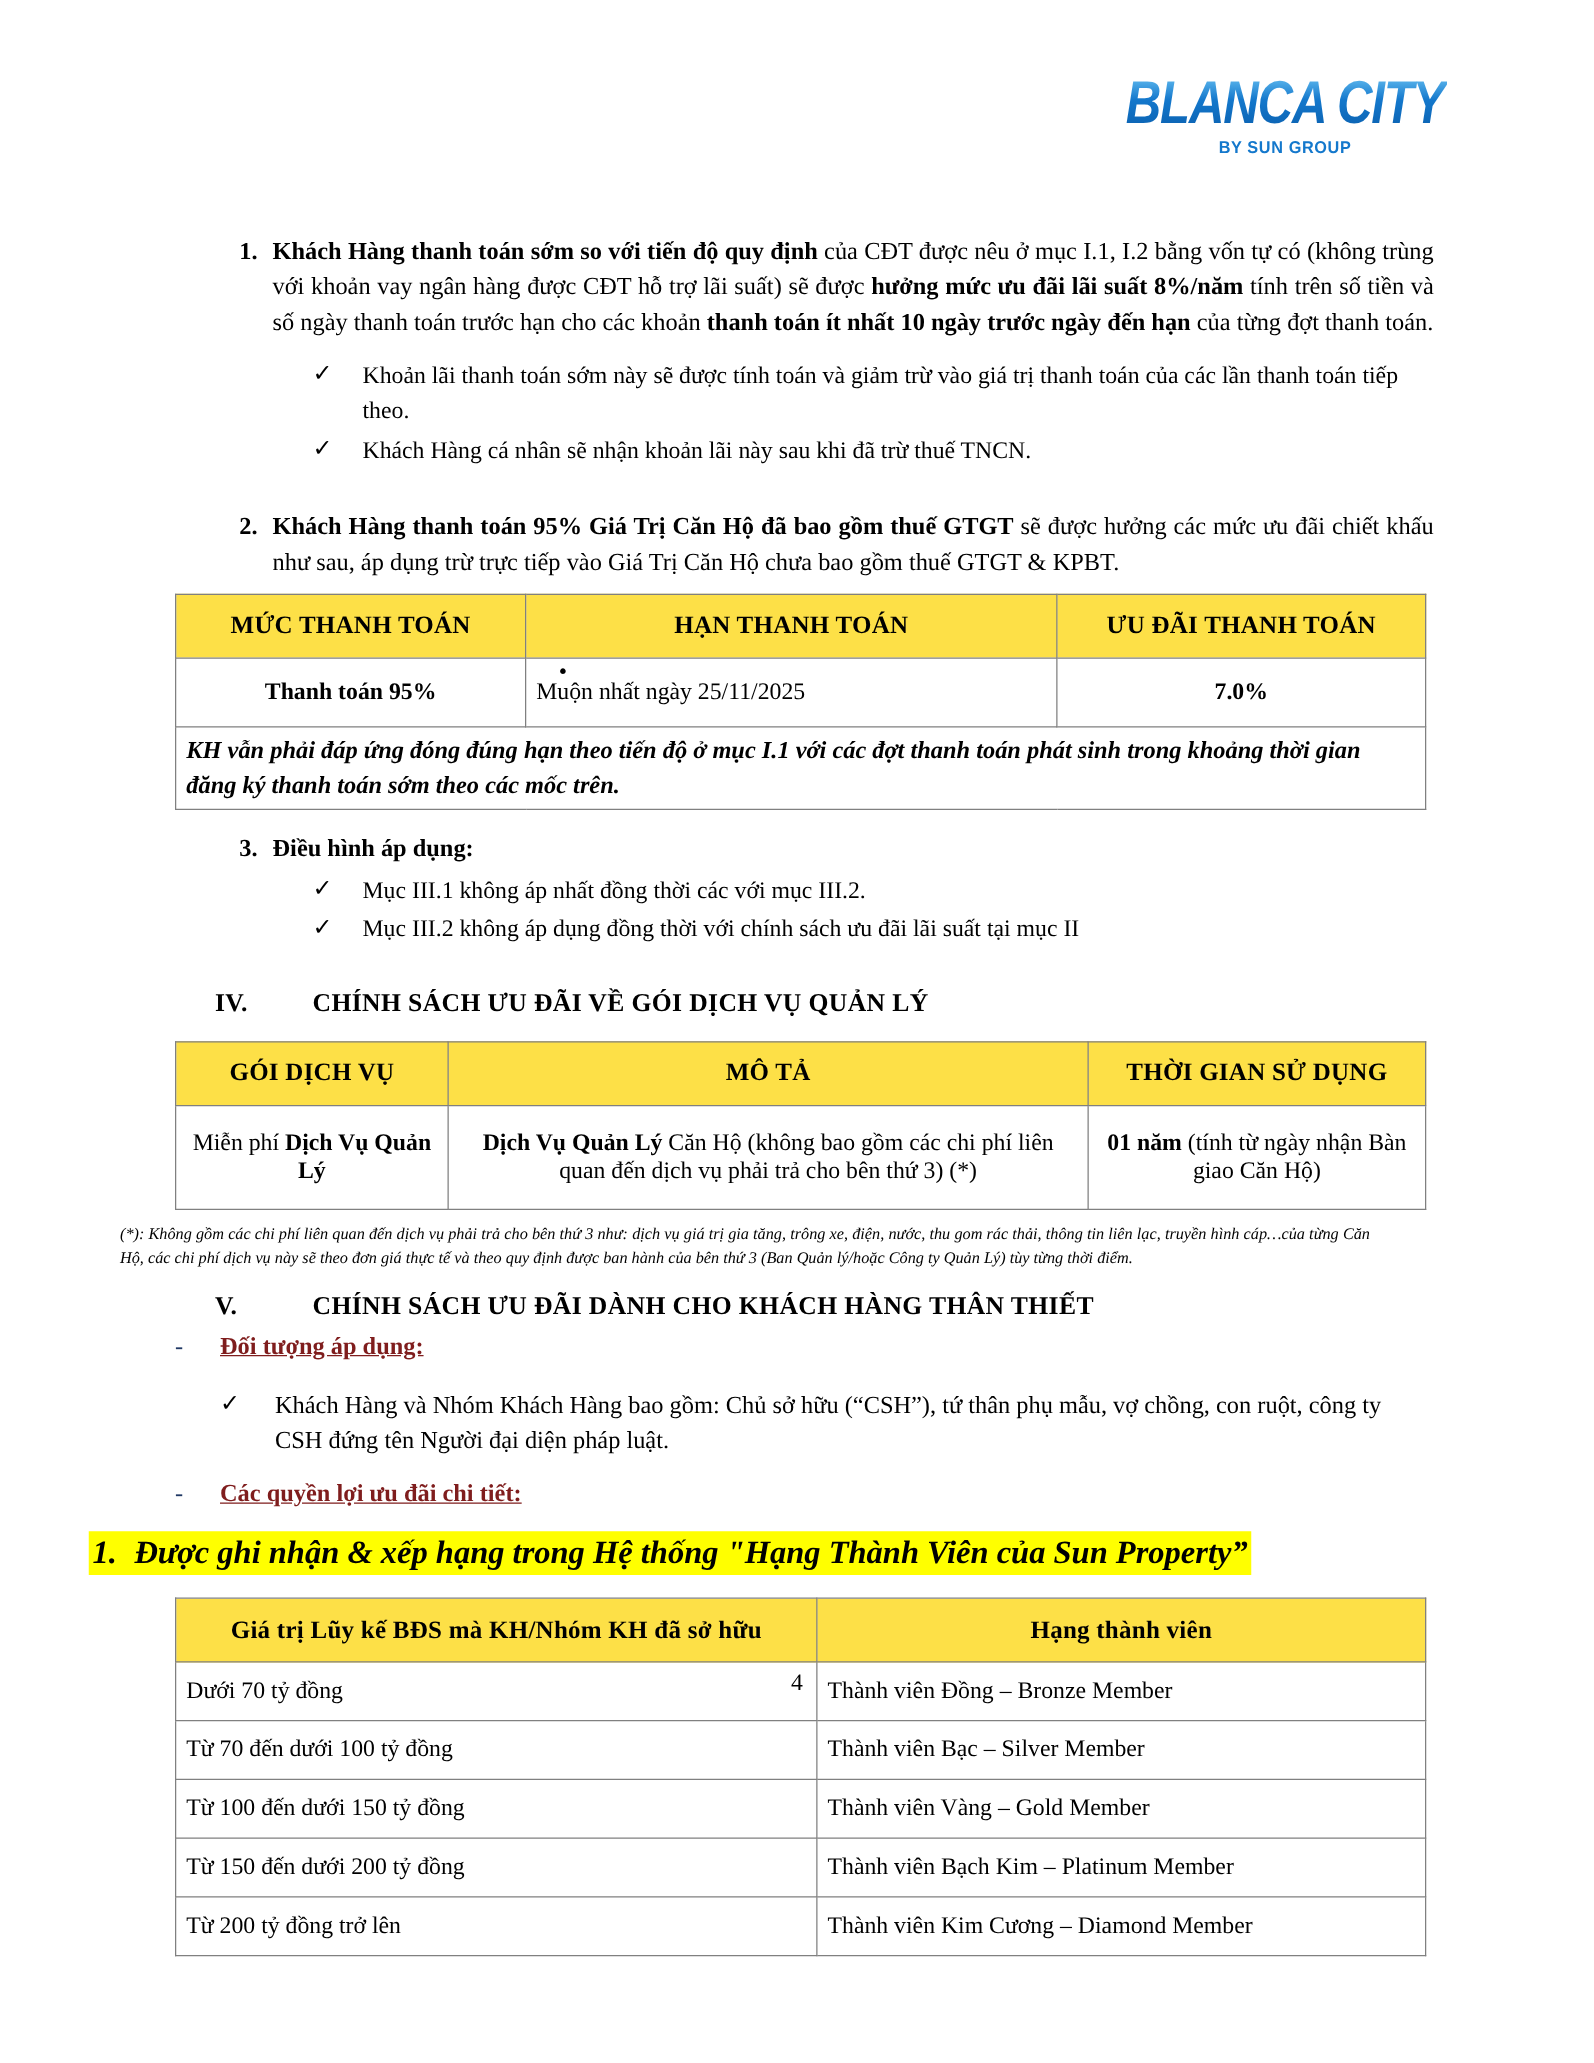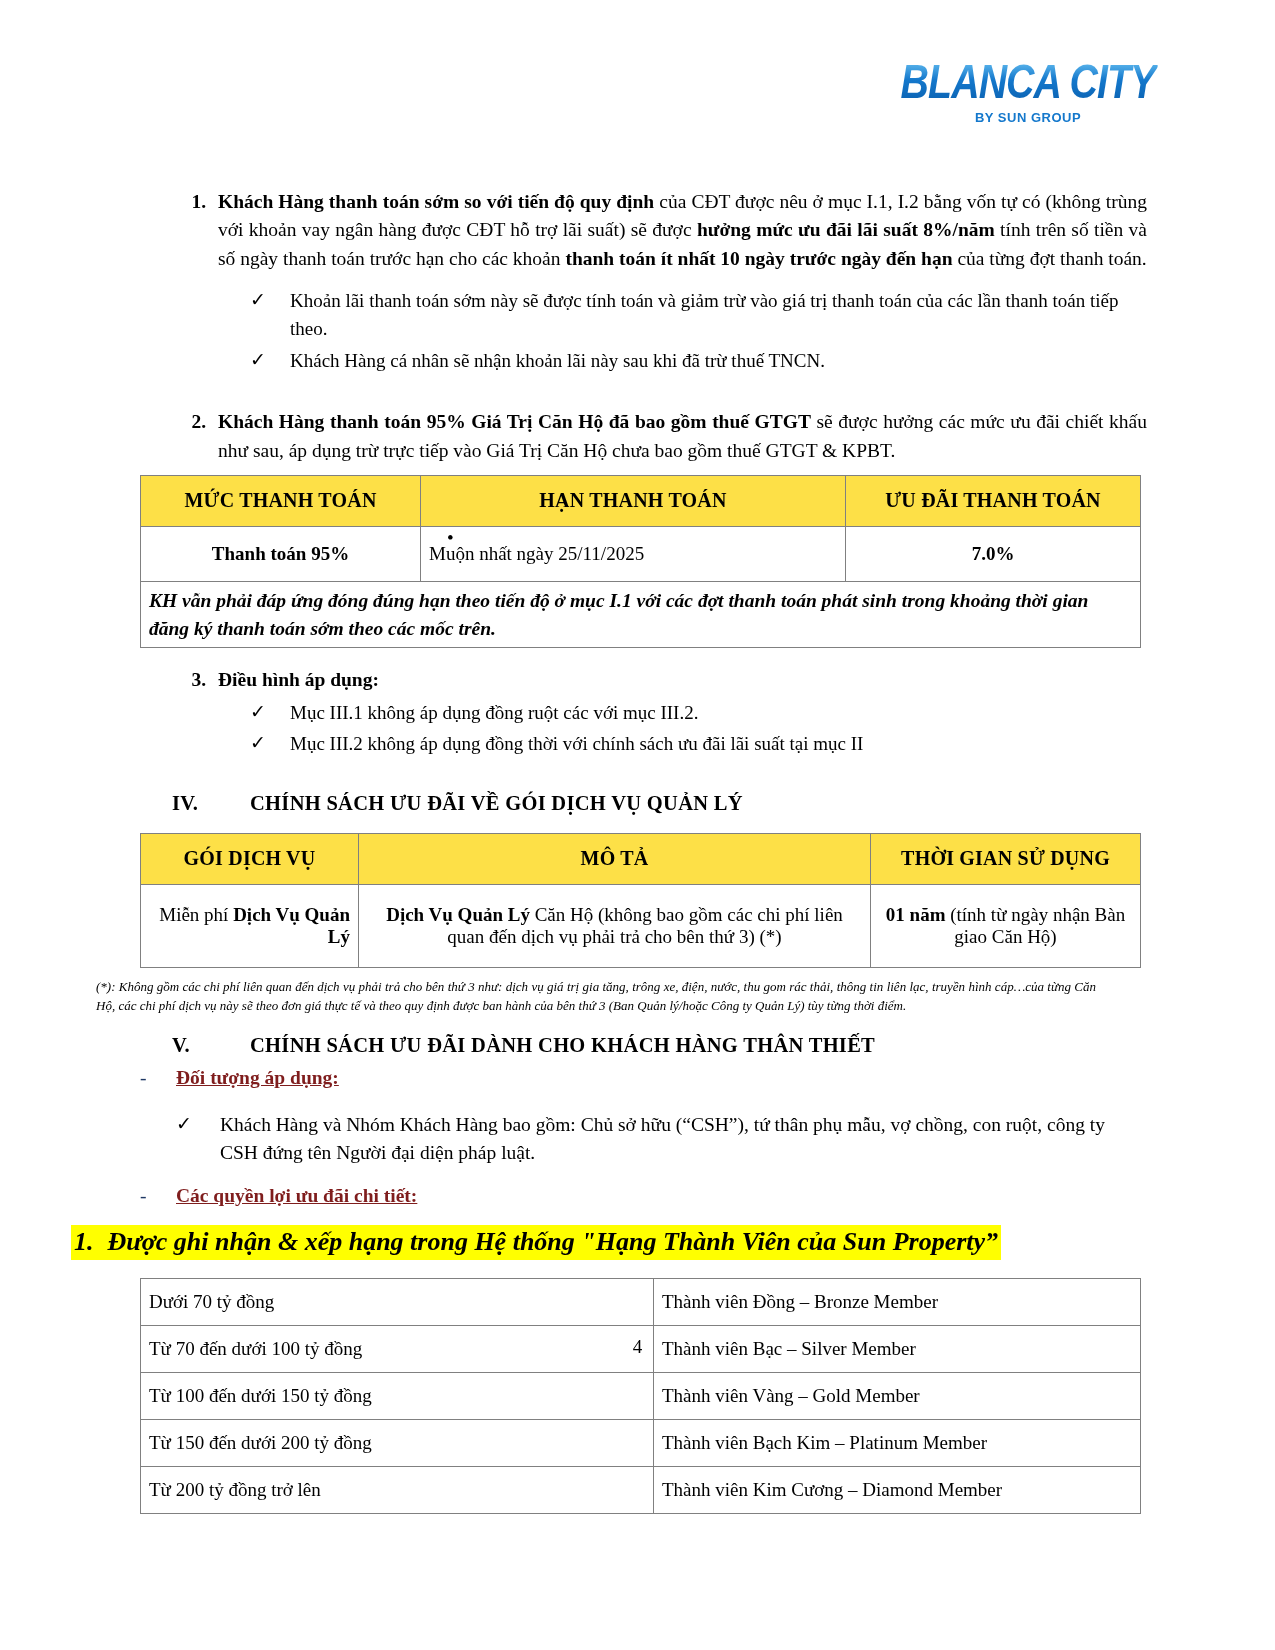--- a/index.html
+++ b/index.html
@@ -295,21 +295,21 @@
     <div class="gap-m"></div>
 
     <div class="ol-num">
       <span class="marker">3.</span>
       <span class="body"><b>Điều hình áp dụng:</b></span>
     </div>
 
     <div class="chk-list">
       <div class="chk-item">
         <span class="tick">✓</span>
-        <span>Mục III.1 không áp dụng đồng ruột các với mục III.2.</span>
+        <span>Mục III.1 không áp nhất đồng thời các với mục III.2.</span>
       </div>
       <div class="chk-item">
         <span class="tick">✓</span>
         <span>Mục III.2 không áp dụng đồng thời với chính sách ưu đãi lãi suất tại mục II</span>
       </div>
     </div>
 
     <div class="gap-xl"></div>
 
     <div class="roman-head">
@@ -324,21 +324,21 @@
           <col style="width:512px">
           <col style="width:270px">
         </colgroup>
       <tbody>
         <tr>
           <td class="hdr">GÓI DỊCH VỤ</td>
           <td class="hdr">MÔ TẢ</td>
           <td class="hdr">THỜI GIAN SỬ DỤNG</td>
         </tr>
         <tr>
-          <td class="cell-c" style="height:72px;text-align:right;"><span>Miễn phí </span><b>Dịch Vụ Quản Lý</b></td>
+          <td class="cell-c" style="height:72px;"><span>Miễn phí </span><b>Dịch Vụ Quản Lý</b></td>
           <td class="cell-c"><b>Dịch Vụ Quản Lý</b><span> Căn Hộ (không bao gồm các chi phí liên quan đến dịch vụ phải trả cho bên thứ 3) (*)</span></td>
           <td class="cell-c"><b>01 năm</b><span> (tính từ ngày nhận Bàn giao Căn Hộ)</span></td>
         </tr>
       </tbody>
     </table>
 
     <div class="gap-s"></div>
 
     <div class="note-star">(*): Không gồm các chi phí liên quan đến dịch vụ phải trả cho bên thứ 3 như: dịch vụ giá trị gia tăng, trông xe, điện, nước, thu gom rác thải, thông tin liên lạc, truyền hình cáp…của từng Căn Hộ, các chi phí dịch vụ này sẽ theo đơn giá thực tế và theo quy định được ban hành của bên thứ 3 (Ban Quản lý/hoặc Công ty Quản Lý) tùy từng thời điểm.</div>
 
@@ -379,20 +379,24 @@
 
     <div class="gap-m"></div>
 
     <table class="doc">
       <colgroup>
           <col style="width:513px">
           <col style="width:487px">
         </colgroup>
       <tbody>
         <tr>
+          <td class="hdr">Giá trị Lũy kế BĐS mà KH/Nhóm KH đã sở hữu</td>
+          <td class="hdr">Hạng thành viên</td>
+        </tr>
+        <tr>
           <td class="cell-l" style="height:36px;">Dưới 70 tỷ đồng</td>
           <td class="cell-l">Thành viên Đồng – Bronze Member</td>
         </tr>
         <tr>
           <td class="cell-l" style="height:36px;">Từ 70 đến dưới 100 tỷ đồng</td>
           <td class="cell-l">Thành viên Bạc – Silver Member</td>
         </tr>
         <tr>
           <td class="cell-l" style="height:36px;">Từ 100 đến dưới 150 tỷ đồng</td>
           <td class="cell-l">Thành viên Vàng – Gold Member</td>

